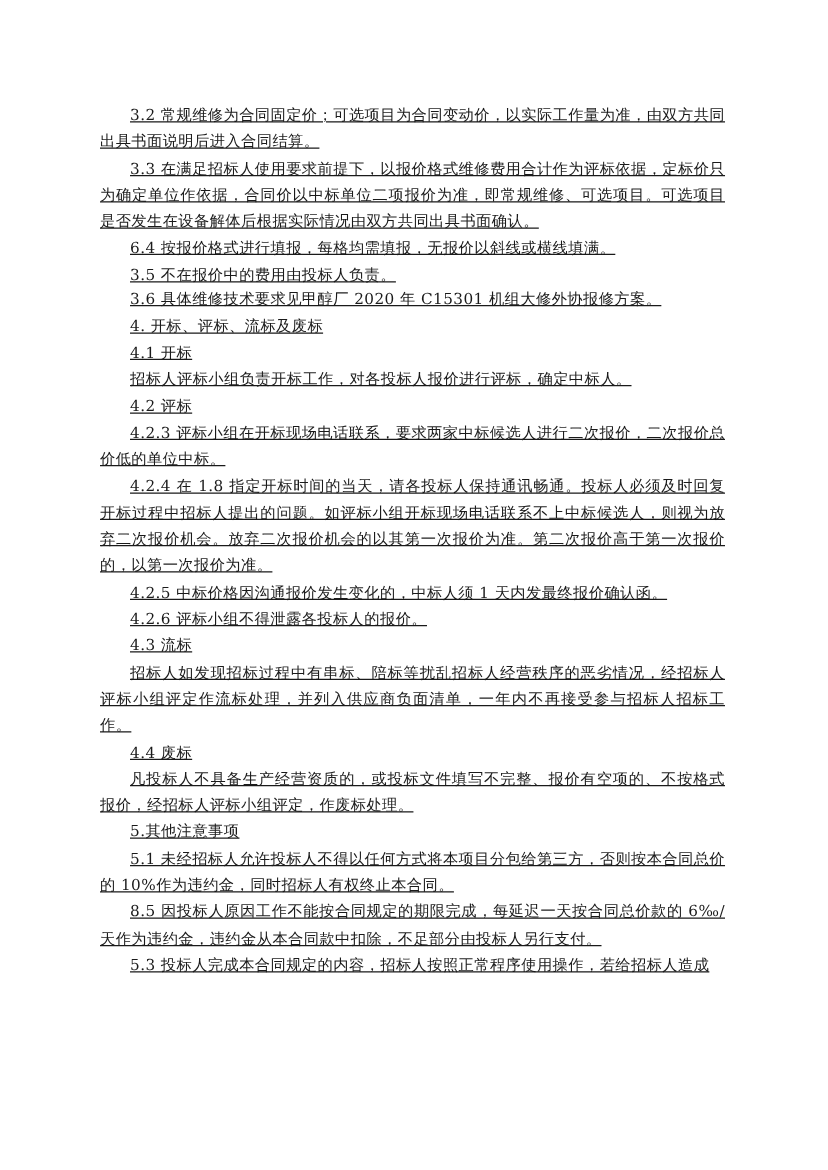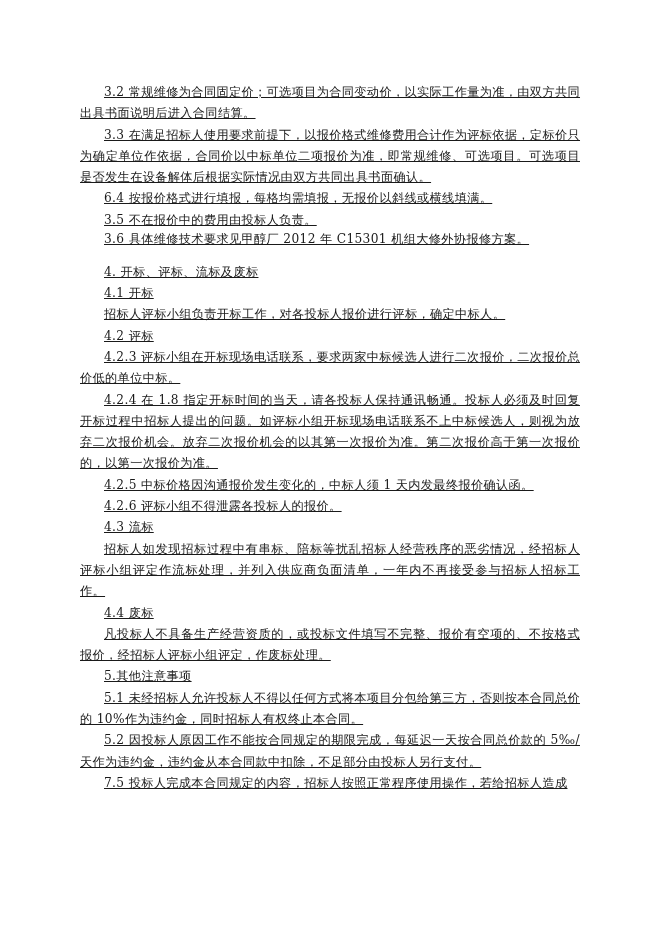--- a/index.html
+++ b/index.html
@@ -6,40 +6,40 @@
     body { width: 662px; height: 936px; position: relative; overflow: hidden; }
     .page {
       position: absolute; left: 80px; top: 82px; width: 500px;
       font-family: "DejaVu Serif", "Liberation Serif", serif;
       font-size: 12.2px; color: #1a1a1a;
     }
     .p { margin: 0; text-align: justify; text-align-last: left; line-height: 21.3px; letter-spacing: 0.35px; text-decoration: underline; }
     .ind { text-indent: 24px; }
     .hd { padding-left: 24px; }
     .tight { line-height: 17px; margin-top: 2px; }
-    .gap { margin-top: 14px; }
+    .gap { margin-top: 3px; }
   </style>
 </head>
 <body>
 
 <div class="page">
   <p class="p ind">3.2 常规维修为合同固定价；可选项目为合同变动价，以实际工作量为准，由双方共同出具书面说明后进入合同结算。</p>
   <p class="p ind">3.3 在满足招标人使用要求前提下，以报价格式维修费用合计作为评标依据，定标价只为确定单位作依据，合同价以中标单位二项报价为准，即常规维修、可选项目。可选项目是否发生在设备解体后根据实际情况由双方共同出具书面确认。</p>
   <p class="p ind">6.4 按报价格式进行填报，每格均需填报，无报价以斜线或横线填满。</p>
   <p class="p ind tight">3.5 不在报价中的费用由投标人负责。</p>
-  <p class="p ind tight">3.6 具体维修技术要求见甲醇厂 2012 年 C15301 机组大修外协报修方案。</p>
+  <p class="p ind tight">3.6 具体维修技术要求见甲醇厂 2020 年 C15301 机组大修外协报修方案。</p>
   <p class="p hd gap">4.  开标、评标、流标及废标</p>
   <p class="p hd">4.1  开标</p>
   <p class="p ind">招标人评标小组负责开标工作，对各投标人报价进行评标，确定中标人。</p>
   <p class="p hd">4.2  评标</p>
   <p class="p ind">4.2.3  评标小组在开标现场电话联系，要求两家中标候选人进行二次报价，二次报价总价低的单位中标。</p>
   <p class="p ind">4.2.4  在 1.8 指定开标时间的当天，请各投标人保持通讯畅通。投标人必须及时回复开标过程中招标人提出的问题。如评标小组开标现场电话联系不上中标候选人，则视为放弃二次报价机会。放弃二次报价机会的以其第一次报价为准。第二次报价高于第一次报价的，以第一次报价为准。</p>
   <p class="p ind">4.2.5 中标价格因沟通报价发生变化的，中标人须 1 天内发最终报价确认函。</p>
   <p class="p ind">4.2.6  评标小组不得泄露各投标人的报价。</p>
   <p class="p hd">4.3  流标</p>
   <p class="p ind">招标人如发现招标过程中有串标、陪标等扰乱招标人经营秩序的恶劣情况，经招标人评标小组评定作流标处理，并列入供应商负面清单，一年内不再接受参与招标人招标工作。</p>
   <p class="p hd">4.4  废标</p>
   <p class="p ind">凡投标人不具备生产经营资质的，或投标文件填写不完整、报价有空项的、不按格式报价，经招标人评标小组评定，作废标处理。</p>
   <p class="p hd">5.其他注意事项</p>
   <p class="p ind">5.1 未经招标人允许投标人不得以任何方式将本项目分包给第三方，否则按本合同总价的 10%作为违约金，同时招标人有权终止本合同。</p>
-  <p class="p ind">5.2 因投标人原因工作不能按合同规定的期限完成，每延迟一天按合同总价款的 5‰/天作为违约金，违约金从本合同款中扣除，不足部分由投标人另行支付。</p>
-  <p class="p ind">7.5 投标人完成本合同规定的内容，招标人按照正常程序使用操作，若给招标人造成</p>
+  <p class="p ind">8.5 因投标人原因工作不能按合同规定的期限完成，每延迟一天按合同总价款的 6‰/天作为违约金，违约金从本合同款中扣除，不足部分由投标人另行支付。</p>
+  <p class="p ind">5.3 投标人完成本合同规定的内容，招标人按照正常程序使用操作，若给招标人造成</p>
 </div>
 
 </body></html>

